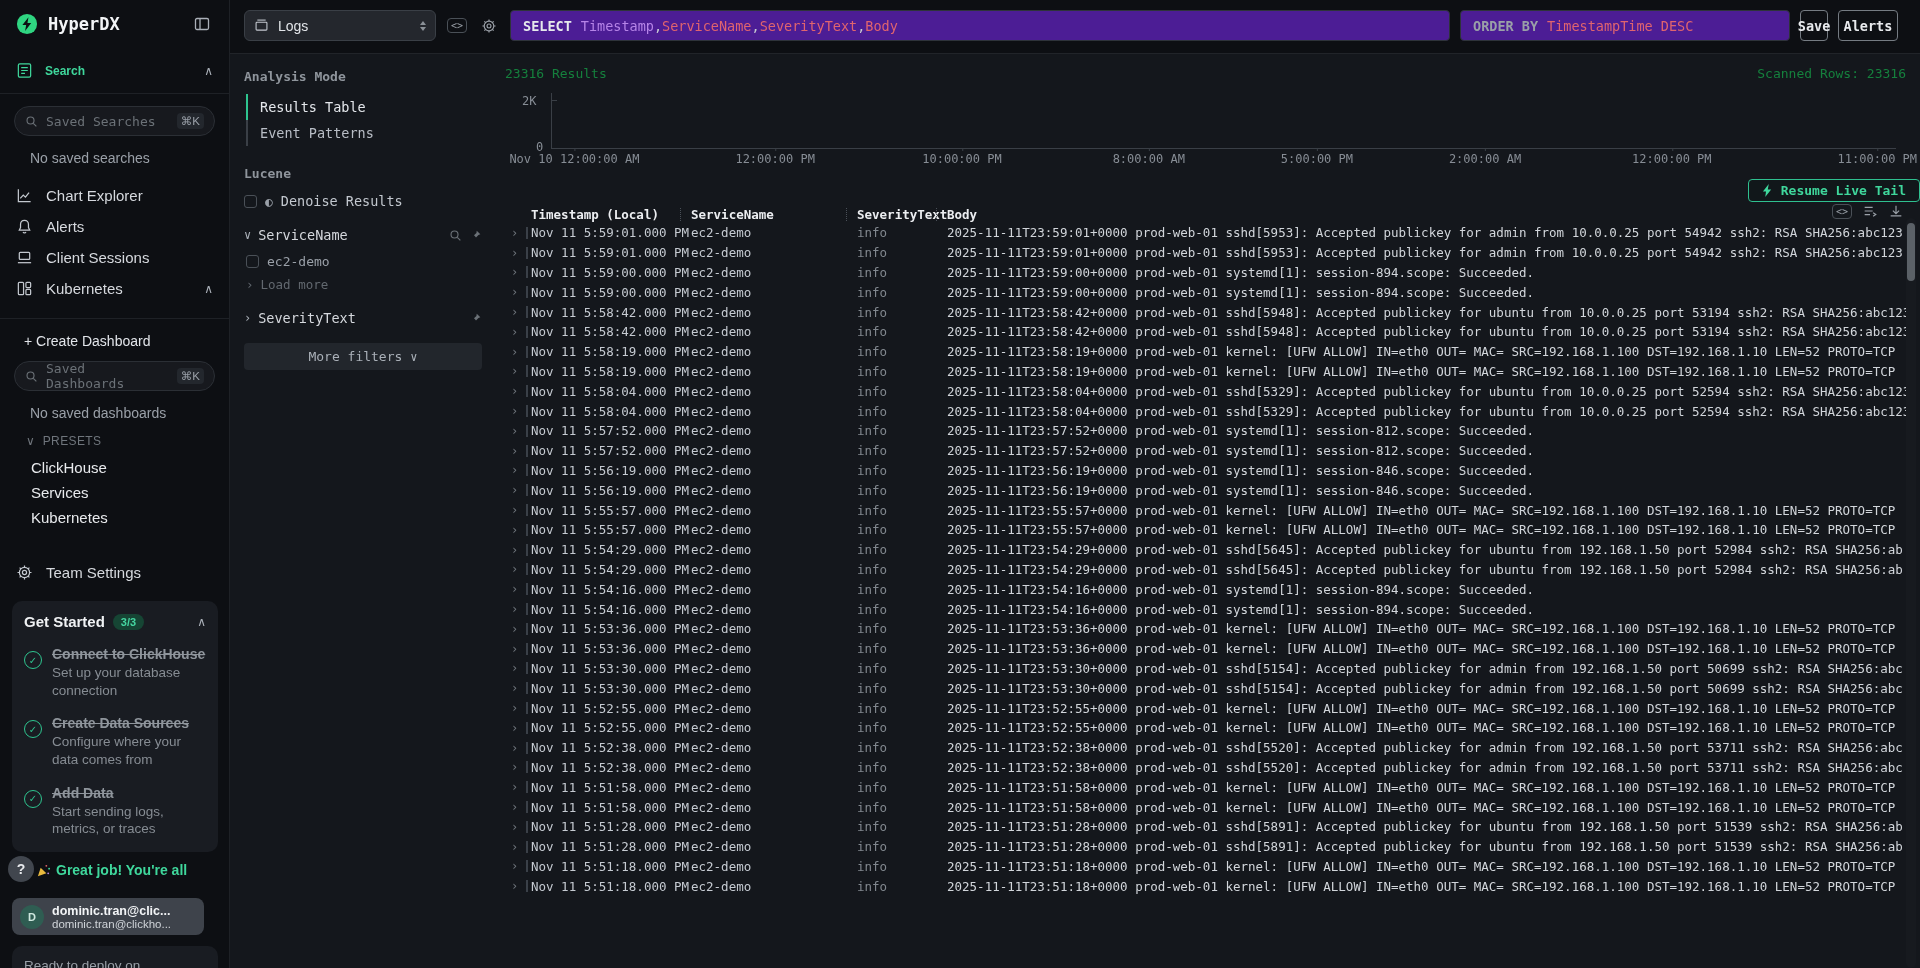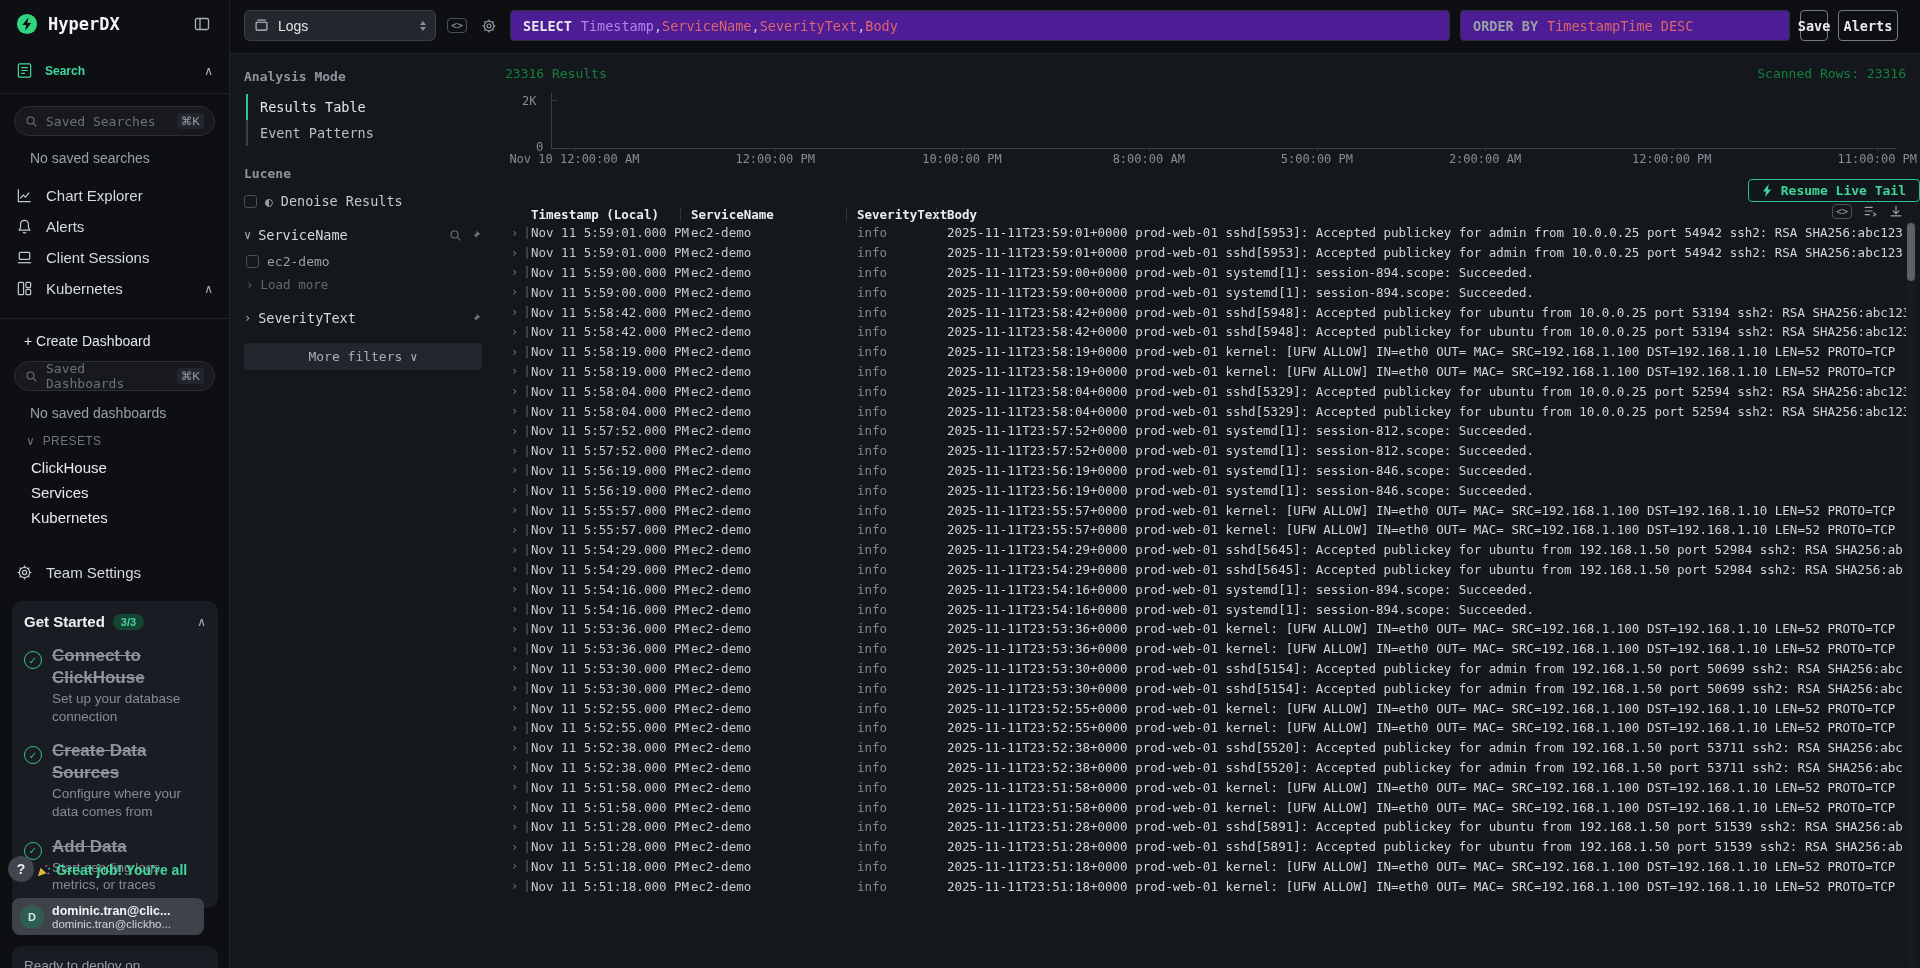--- a/index.html
+++ b/index.html
@@ -27,21 +27,21 @@
   .presets-lbl { margin:13px 0 0 26px; font-size:12px; color:#6f757c; letter-spacing:.4px; }
   .preset-item { padding:5px 0 3px 31px; font-size:15px; color:#e8eaed; }
   .team-settings { margin-top:28px; }
   .gs-card { position:absolute; left:12px; top:601px; width:206px; background:#191c22; border-radius:10px; padding:12px 12px 14px 12px; }
   .gs-head { display:flex; align-items:center; gap:8px; }
   .gs-title { font-weight:bold; font-size:15px; color:#f0f2f4; }
   .gs-badge { background:#164534; color:#45d6a1; font-size:11px; font-weight:bold; border-radius:9px; padding:2px 8px; }
   .gs-item { display:flex; gap:10px; margin-top:15px; }
   .gs-check { width:18px; height:18px; flex:none; border:1.5px solid #2ec48f; border-radius:50%; color:#2ec48f;
               font-size:10px; display:flex; align-items:center; justify-content:center; margin-top:6px; }
-  .gs-item-title { font-weight:bold; font-size:17px; color:#8f959c; text-decoration:line-through; line-height:1.3;text-align:center; }
+  .gs-item-title { font-weight:bold; font-size:14px; color:#8f959c; text-decoration:line-through; line-height:1.3;text-align:center; }
   .gs-item-desc { font-size:13.5px; color:#868c93; line-height:1.3; margin-top:1px; }
   .help-bubble { position:absolute; left:8px; top:856px; width:26px; height:26px; border-radius:50%; background:#41464e;
                  color:#e8eaed; font-weight:bold; font-size:14px; display:flex; align-items:center; justify-content:center; z-index:3; }
   .congrats { position:absolute; left:36px; top:861px; width:170px; color:#3fd79c; font-weight:bold; font-size:14px;
               display:flex; gap:5px; align-items:flex-start; z-index:1; line-height:1.35; }
   .user-chip { position:absolute; left:12px; top:898px; width:192px; height:37px; background:#3e434b; border-radius:8px;
                display:flex; align-items:center; gap:8px; padding:0 8px; z-index:2; }
   .avatar { width:24px; height:24px; flex:none; border-radius:50%; background:#2f5d52; color:#cfe8df; font-size:11px; font-weight:bold;
             display:flex; align-items:center; justify-content:center; }
   .user-name { font-weight:bold; font-size:12.5px; color:#f2f4f6; white-space:nowrap; }

